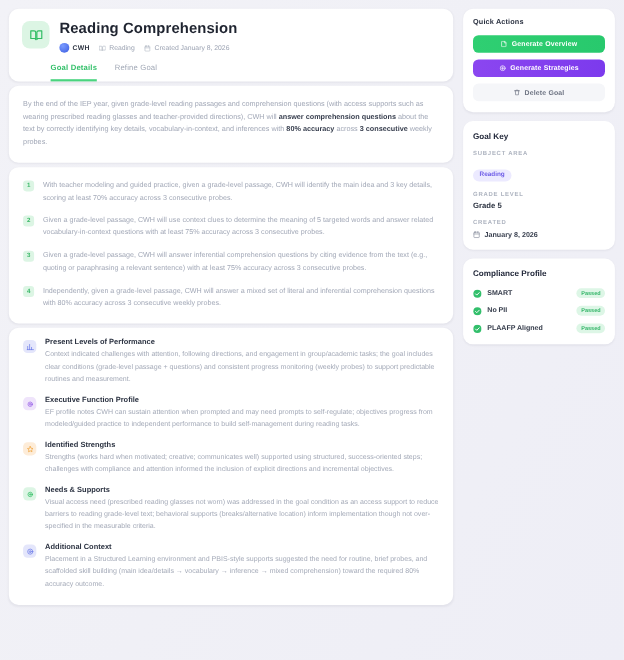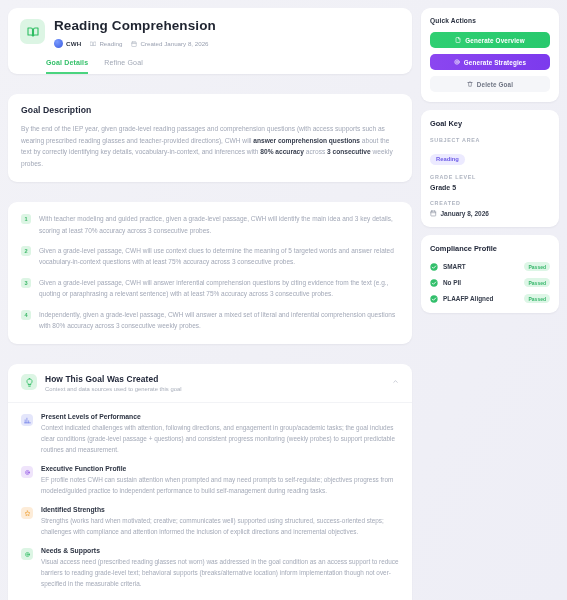--- a/index.html
+++ b/index.html
@@ -9,21 +9,21 @@
     font-family: "Liberation Sans", sans-serif;
     overflow: hidden;
   }
   .page {
     width: 567px; height: 600px;
     display: flex;
     gap: 9px;
     padding: 8px 8px 0 8px;
     background: linear-gradient(120deg,#f2f2f7 0%, #f0f0f6 50%, #eeeef6 100%);
   }
-  .col-main { width: 404px; display: flex; flex-direction: column; gap: 20px; }
+  .col-main { width: 404px; display: flex; flex-direction: column; gap: 4px; }
   .col-side { width: 138px; display: flex; flex-direction: column; gap: 8px; }
 
   .card {
     background: #ffffff;
     border-radius: 9px;
     box-shadow: 0 1px 2px rgba(16,24,40,0.05);
   }
 
   
   .hdr { padding: 10px 12px 0 12px; }
@@ -189,21 +189,20 @@
           </div>
         </div>
       </div>
       <div class="tabs">
         <div class="tab active">Goal Details</div>
         <div class="tab">Refine Goal</div>
       </div>
     </div>
 
     <div class="card sec">
-      <div class="sec-title">Goal Description</div>
       <div class="body-text" id="goal-desc"><span>By the end of the IEP year, given grade-level reading passages and comprehension questions (with access supports such as wearing prescribed reading glasses and teacher-provided directions), CWH will </span><b>answer comprehension questions</b><span> about the text by correctly identifying key details, vocabulary-in-context, and inferences with </span><b>80% accuracy</b><span> across </span><b>3 consecutive</b><span> weekly probes.</span></div>
     </div>
 
     <div class="card sec">
       <div id="obj-list">
           <div class="obj">
             <div class="obj-num">1</div>
             <div class="obj-text">With teacher modeling and guided practice, given a grade-level passage, CWH will identify the main idea and 3 key details, scoring at least 70% accuracy across 3 consecutive probes.</div>
           </div>
           <div class="obj">
@@ -215,36 +214,20 @@
             <div class="obj-text">Given a grade-level passage, CWH will answer inferential comprehension questions by citing evidence from the text (e.g., quoting or paraphrasing a relevant sentence) with at least 75% accuracy across 3 consecutive probes.</div>
           </div>
           <div class="obj">
             <div class="obj-num">4</div>
             <div class="obj-text">Independently, given a grade-level passage, CWH will answer a mixed set of literal and inferential comprehension questions with 80% accuracy across 3 consecutive weekly probes.</div>
           </div>
         </div>
     </div>
 
     <div class="card">
-      <div class="hc-head">
-        <div class="hc-bulb">
-          <svg width="9" height="9" viewBox="0 0 24 24" fill="none" stroke="#2fbd63" stroke-width="2.2" stroke-linecap="round" stroke-linejoin="round">
-            <path d="M9 18h6M10 22h4M12 2a7 7 0 0 0-4 12.7V17h8v-2.3A7 7 0 0 0 12 2z"></path>
-          </svg>
-        </div>
-        <div>
-          <div class="hc-h">How This Goal Was Created</div>
-          <div class="hc-sub">Context and data sources used to generate this goal</div>
-        </div>
-        <div class="chev">
-          <svg width="7" height="7" viewBox="0 0 24 24" fill="none" stroke="currentColor" stroke-width="2.5" stroke-linecap="round" stroke-linejoin="round">
-              <path d="M18 15l-6-6-6 6"></path>
-            </svg>
-        </div>
-      </div>
       <div class="hc-body" id="hc-list">
           <div class="hc-item">
             <div class="hc-ico" style="background: rgb(228, 230, 251);">
               <svg width="7" height="7" viewBox="0 0 24 24" fill="none" stroke="#6877e8" stroke-width="2.2" stroke-linecap="round" stroke-linejoin="round">
                 <path d="M4 20V10M10 20V4M16 20v-7M22 20H2"></path>
               </svg>
             </div>
             <div>
               <div class="hc-item-title">Present Levels of Performance</div>
               <div class="hc-item-body">Context indicated challenges with attention, following directions, and engagement in group/academic tasks; the goal includes clear conditions (grade-level passage + questions) and consistent progress monitoring (weekly probes) to support predictable routines and measurement.</div>

